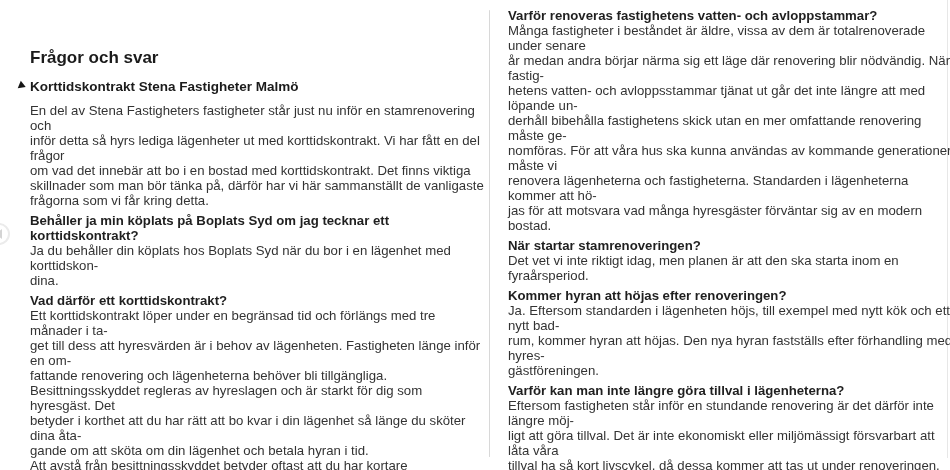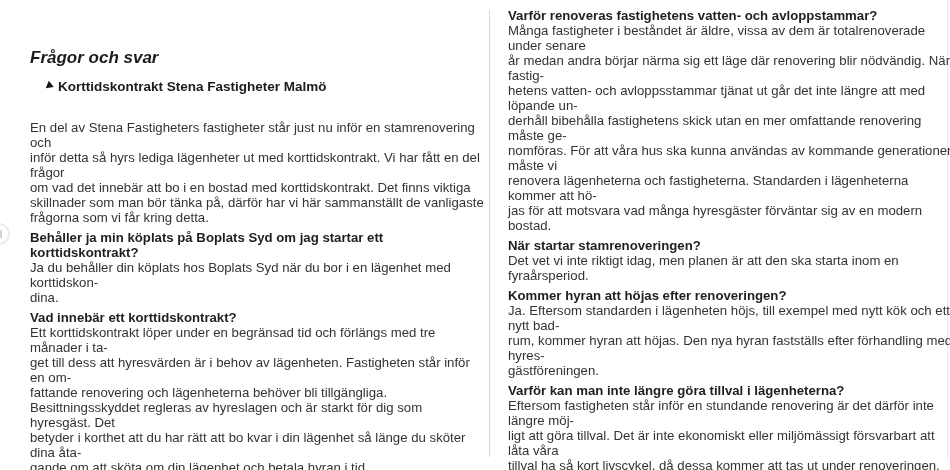--- a/index.html
+++ b/index.html
@@ -12,47 +12,45 @@
     position: relative;
   }
   .col { position: absolute; }
   .col-left  { left: 30px; top: 48px; width: 456px; }
   .col-right { left: 508px; top: 8px; width: 446px; }
 
   .page-title {
     font-size: 17px; line-height: 20px;
     font-weight: bold; color: #1b1b1b;
     margin: 0;
-    font-style: italic;
   }
   .section-row {
     position: relative;
     margin-top: 9px;
     height: 17px;
-    margin-left: 28px;
   }
   .tri-icon {
     position: absolute; left: -13px; top: 5px;
     width: 0; height: 0;
     border-top: 4px solid transparent;
     border-bottom: 4px solid transparent;
     border-right: 7px solid #161616;
     transform: rotate(-38deg);
   }
   .section-title {
     font-size: 13.5px; line-height: 17px;
     font-weight: bold; color: #1b1b1b;
   }
 
   .lines {
     white-space: pre-line;
     font-size: 13.2px;
     line-height: 15px;
   }
-  .intro { margin-top: 26px; }
+  .intro { margin-top: 9px; }
   .faq .q {
     font-weight: bold;
     color: #1f1f1f;
     margin-top: 5px;
   }
   .col-right .faq:first-child .q { margin-top: 0; }
   .faq .a { margin-top: 0; }
 
   .column-divider {
     position: absolute;
@@ -104,28 +102,28 @@
     <span class="section-title">Korttidskontrakt Stena Fastigheter Malmö</span>
   </div>
 
   <div class="lines intro">En del av Stena Fastigheters fastigheter står just nu inför en stamrenovering och
 inför detta så hyrs lediga lägenheter ut med korttidskontrakt. Vi har fått en del frågor
 om vad det innebär att bo i en bostad med korttidskontrakt. Det finns viktiga
 skillnader som man bör tänka på, därför har vi här sammanställt de vanligaste
 frågorna som vi får kring detta.</div>
 
   <div class="faq">
-    <div class="lines q">Behåller ja min köplats på Boplats Syd om jag startar ett korttidskontrakt?</div>
+    <div class="lines q">Behåller ja min köplats på Boplats Syd om jag tecknar ett korttidskontrakt?</div>
     <div class="lines a">Ja du behåller din köplats hos Boplats Syd när du bor i en lägenhet med korttidskon-
 dina.</div>
   </div>
   <div class="faq">
-    <div class="lines q">Vad innebär ett korttidskontrakt?</div>
+    <div class="lines q">Vad därför ett korttidskontrakt?</div>
     <div class="lines a">Ett korttidskontrakt löper under en begränsad tid och förlängs med tre månader i ta-
-get till dess att hyresvärden är i behov av lägenheten. Fastigheten står inför en om-
+get till dess att hyresvärden är i behov av lägenheten. Fastigheten länge inför en om-
 fattande renovering och lägenheterna behöver bli tillgängliga.</div>
   </div>
   <div class="faq">
     <div class="lines a">Besittningsskyddet regleras av hyreslagen och är starkt för dig som hyresgäst. Det
 betyder i korthet att du har rätt att bo kvar i din lägenhet så länge du sköter dina åta-
 gande om att sköta om din lägenhet och betala hyran i tid.
 Att avstå från besittningsskyddet betyder oftast att du har kortare uppsägningstid och
 kan sägas upp av värden för att lägenheten omfattas av planerad renovering. Du har
 heller inte möjlighet att byta din lägenhet om du hyr med korttidskontrakt.</div>
   </div>

